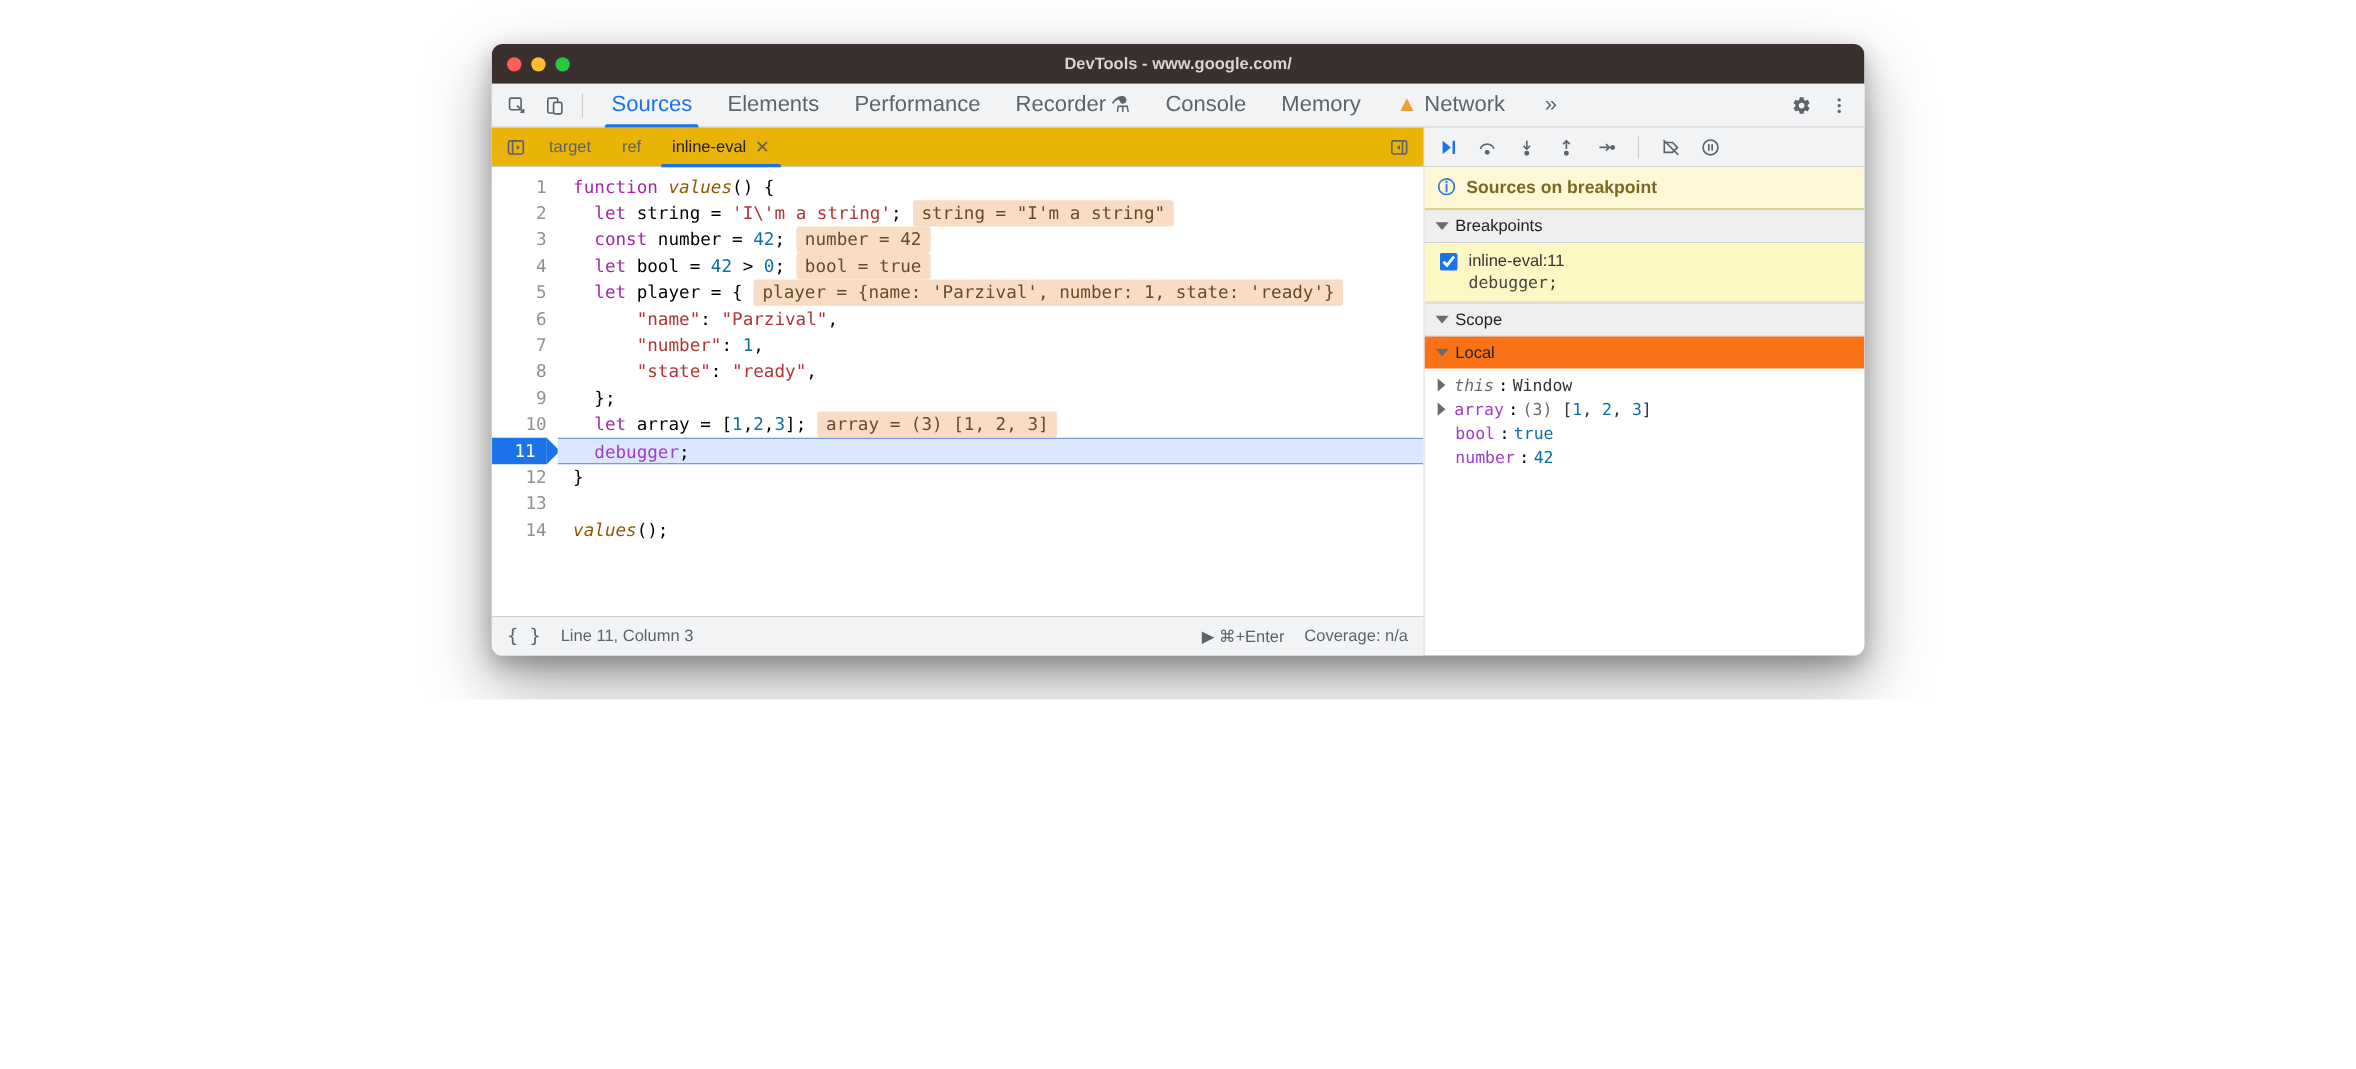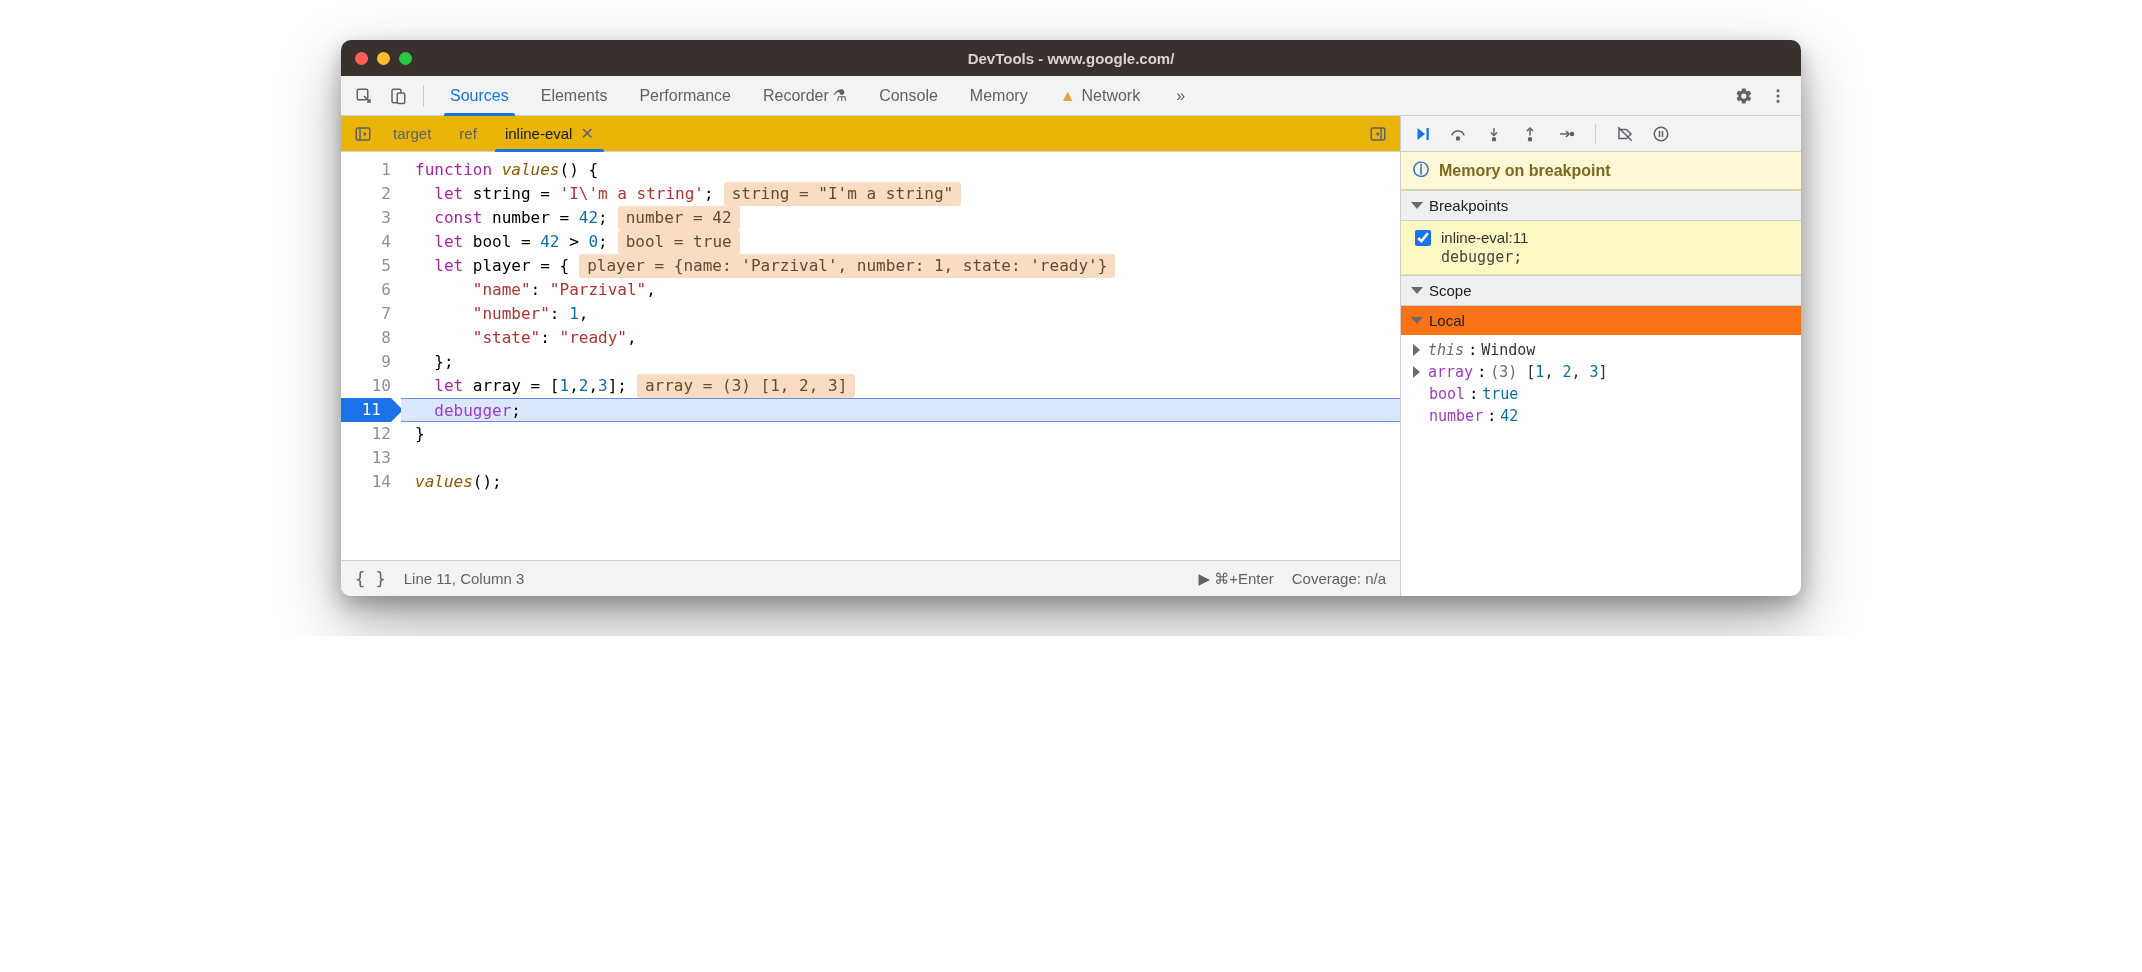--- a/index.html
+++ b/index.html
@@ -5,21 +5,21 @@
   * { box-sizing: border-box; margin: 0; padding: 0; }
   body {
     font-family: -apple-system, BlinkMacSystemFont, "Segoe UI", sans-serif;
     background: #fff;
     display: flex;
     justify-content: center;
     align-items: flex-start;
     padding: 40px;
   }
   .window {
-    width: 1460px;
+    width: 1248px;
     border-radius: 10px;
     overflow: hidden;
     box-shadow: 0 25px 60px rgba(0,0,0,0.35), 0 8px 20px rgba(0,0,0,0.25);
     background: #fff;
     display: flex;
     flex-direction: column;
   }
   .titlebar {
     background: #3a302e;
     height: 36px;
@@ -47,21 +47,21 @@
   }
   .tabs .icon-btn {
     width: 30px; height: 30px;
     display: flex; align-items: center; justify-content: center;
     color: #5f6368; cursor: pointer;
   }
   .tabs .divider { width: 1px; height: 22px; background: #cacaca; margin: 0 6px; }
   .tab {
     padding: 0 16px; height: 40px;
     display: flex; align-items: center;
-    font-size: 16px; color: #5f6368; cursor: pointer;
+    font-size: 20px; color: #5f6368; cursor: pointer;
     position: relative;
   }
   .tab.active { color: #1a73e8; }
   .tab.active::after {
     content: ""; position: absolute; bottom: 0; left: 10px; right: 10px;
     height: 3px; background: #1a73e8; border-radius: 2px 2px 0 0;
   }
   .tab .warn { color: #e8a23b; margin-right: 6px; }
   .spacer { flex: 1; }
   .workspace { display: flex; height: 480px; }
@@ -346,21 +346,21 @@
             <svg viewBox="0 0 24 24" fill="currentColor">
               <circle cx="12" cy="12" r="9" fill="none" stroke="currentColor" stroke-width="2"></circle>
               <rect x="9" y="8" width="2" height="8"></rect>
               <rect x="13" y="8" width="2" height="8"></rect>
             </svg>
           </div>
       </div>
 
       <div class="paused">
         <span class="info">ⓘ</span>
-        <span>Memory on breakpoint</span>
+        <span>Sources on breakpoint</span>
       </div>
 
 
       <div class="panel-head">
         <span class="tri down"></span>
         <span>Breakpoints</span>
       </div>
 
       <div class="bp-item">
         <div class="row1">

